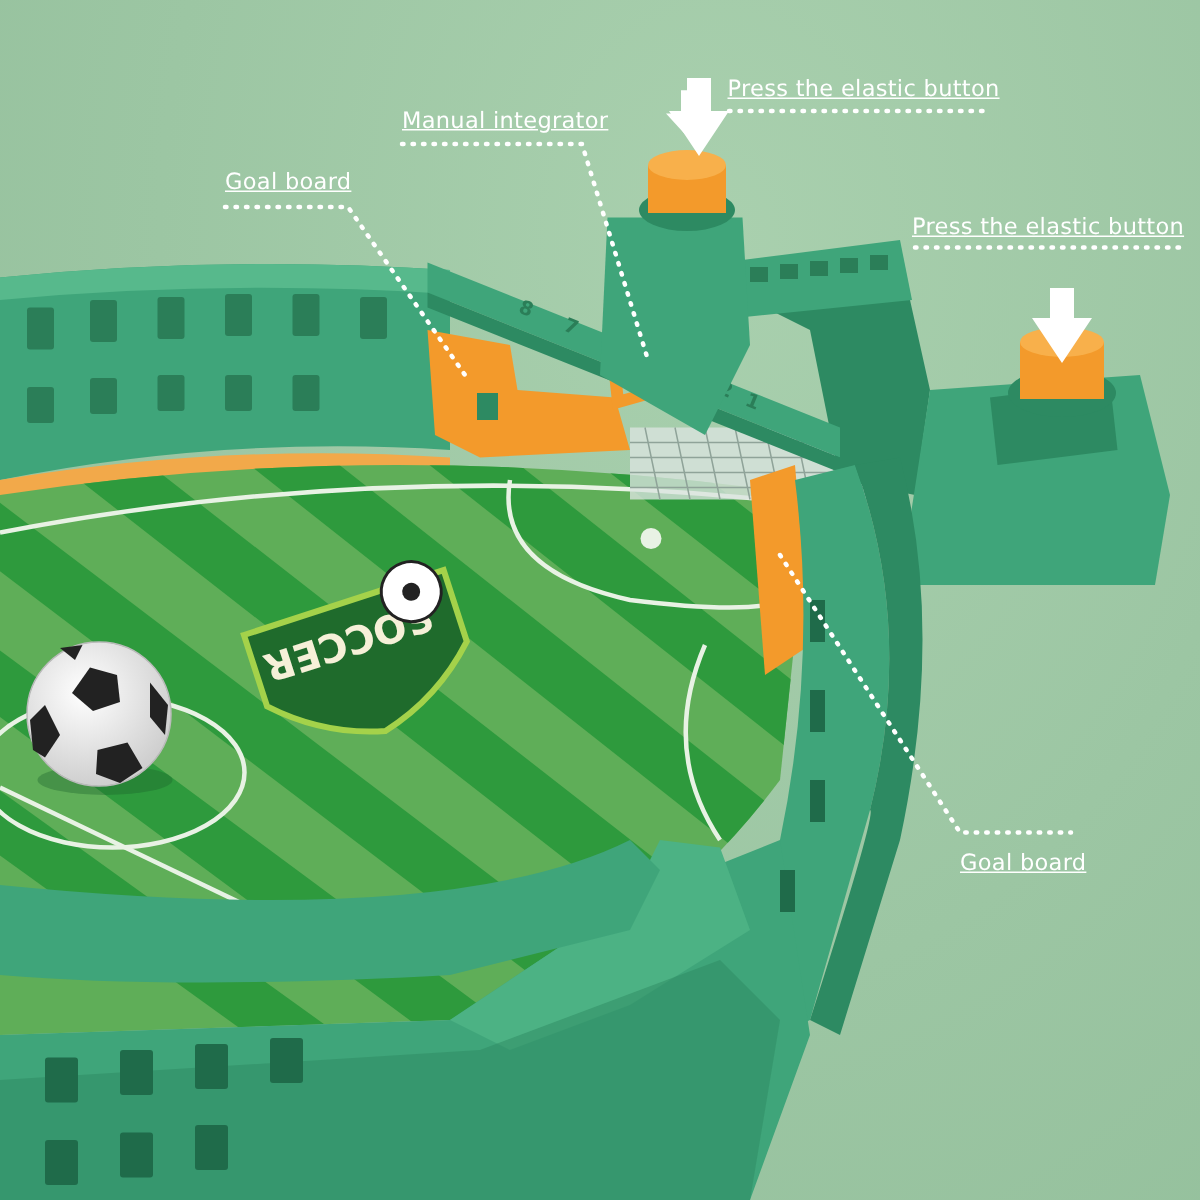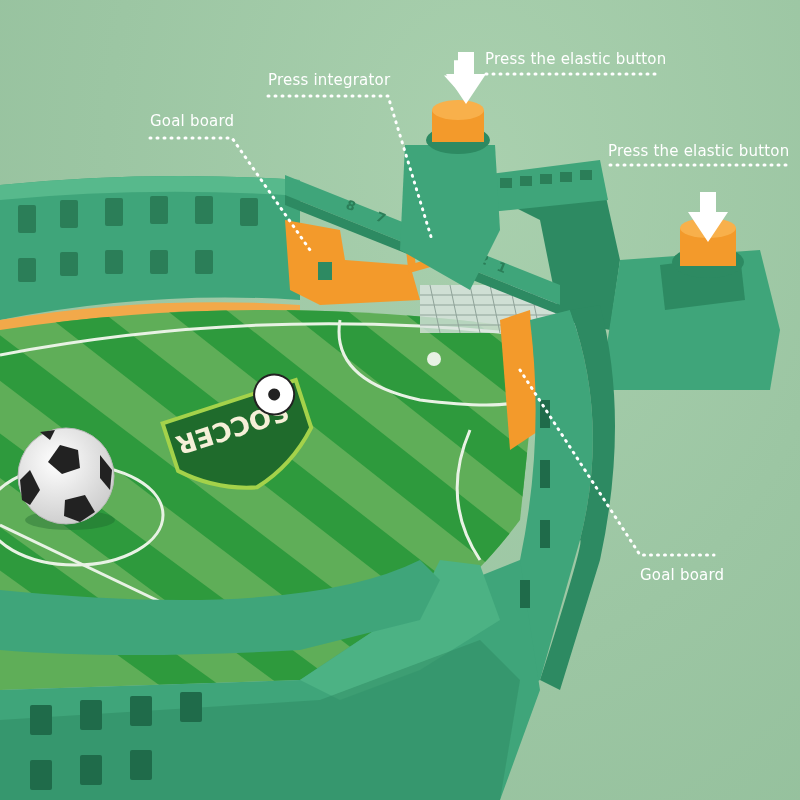--- a/index.html
+++ b/index.html
@@ -1,19 +1,19 @@
 <!DOCTYPE html>
 <html><head>
 <meta charset="utf-8">
 <style>
   html,body{margin:0;padding:0;}
   body{width:800px;height:800px;overflow:hidden;background:#9dc7a4;font-family:"DejaVu Sans",sans-serif;}
   .stage{position:relative;width:800px;height:800px;overflow:hidden;background:radial-gradient(ellipse at 60% 20%, #a9d0ae 0%, #9cc6a3 55%, #93bf9b 100%);}
   svg.scene{position:absolute;left:0;top:0;}
-  .label{position:absolute;color:#ffffff;font-size:15px;letter-spacing:0.2px;white-space:nowrap;}
+  .label{position:absolute;color:#ffffff;font-size:15px;letter-spacing:0.2px;white-space:nowrap;text-decoration:underline;}
 </style>
 </head>
 <body>
 
 <div class="stage">
   <svg class="scene" width="800" height="800" viewBox="0 0 800 800">
     <defs>
       <clipPath id="fieldClip">
         <path d="M0 330 Q260 290 540 330 L520 520 Q430 640 300 680 L0 690 Z"></path>
       </clipPath>
@@ -164,16 +164,16 @@
       <path d="M150 138 L232 138 L310 250"></path>
       <path d="M268 96 L388 96 L432 240"></path>
       <path d="M486 74 L660 74"></path>
       <path d="M610 165 L790 165"></path>
       <path d="M520 370 L640 555 L714 555"></path>
     </g>
   </svg>
 
   <div class="label" style="left:485px;top:50px;">Press the elastic button</div>
   <div class="label" style="left:608px;top:142px;">Press the elastic button</div>
-  <div class="label" style="left:268px;top:71px;">Press integrator</div>
+  <div class="label" style="left:268px;top:71px;">Manual integrator</div>
   <div class="label" style="left:150px;top:112px;">Goal board</div>
   <div class="label" style="left:640px;top:566px;">Goal board</div>
 </div>
 
 </body></html>

